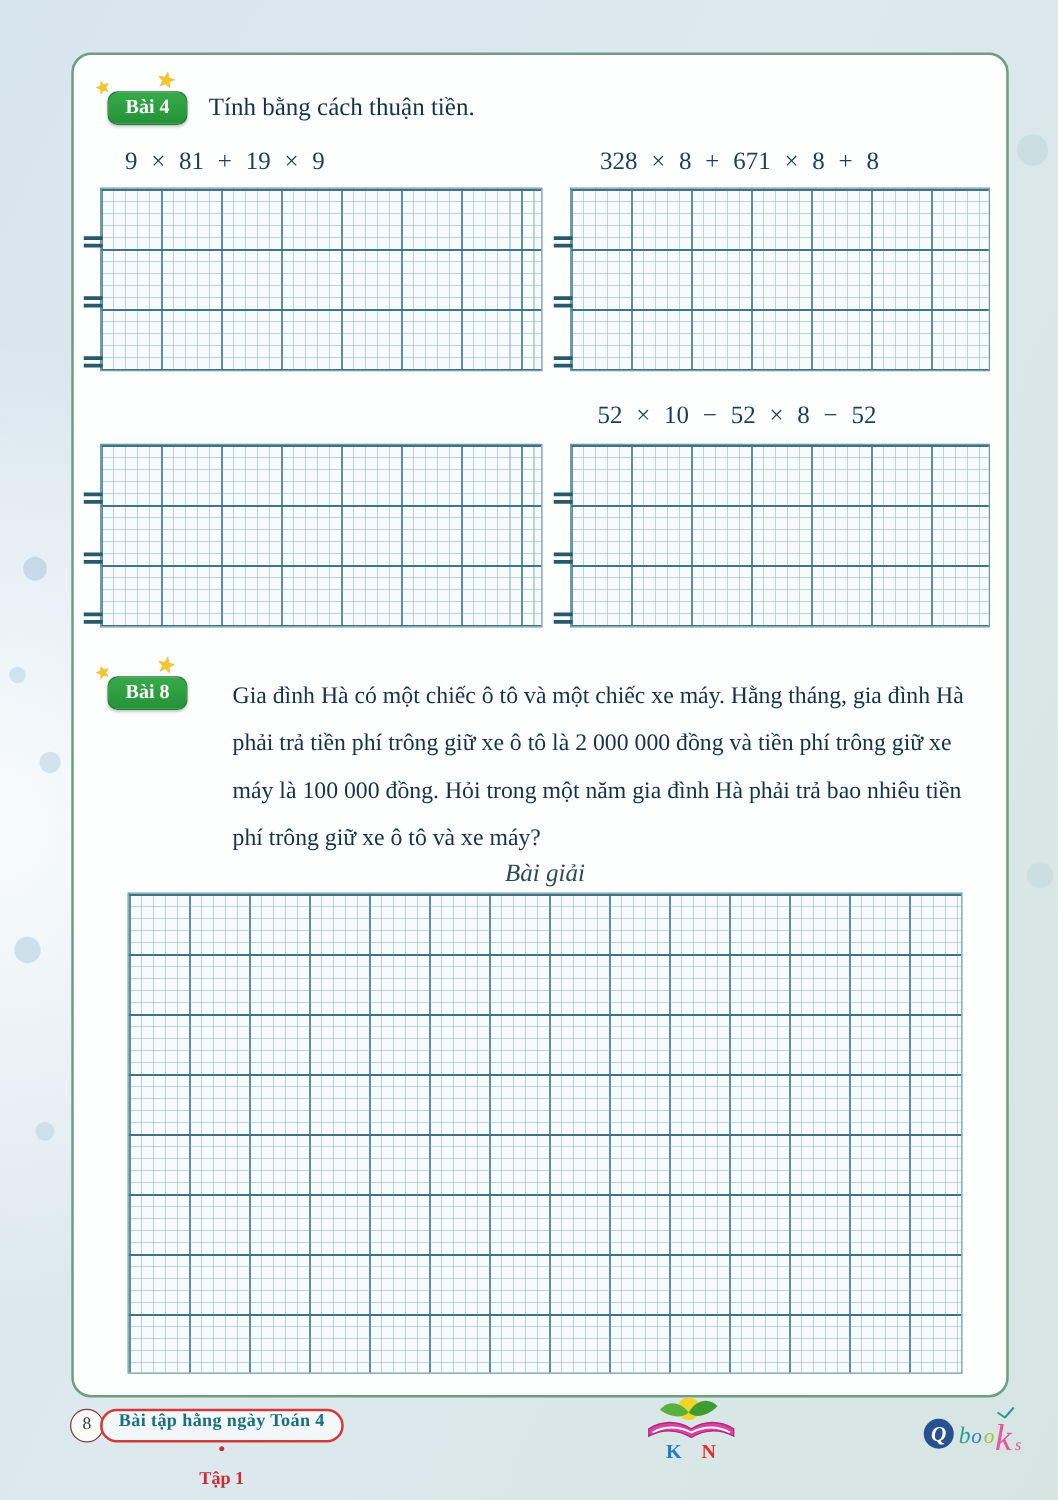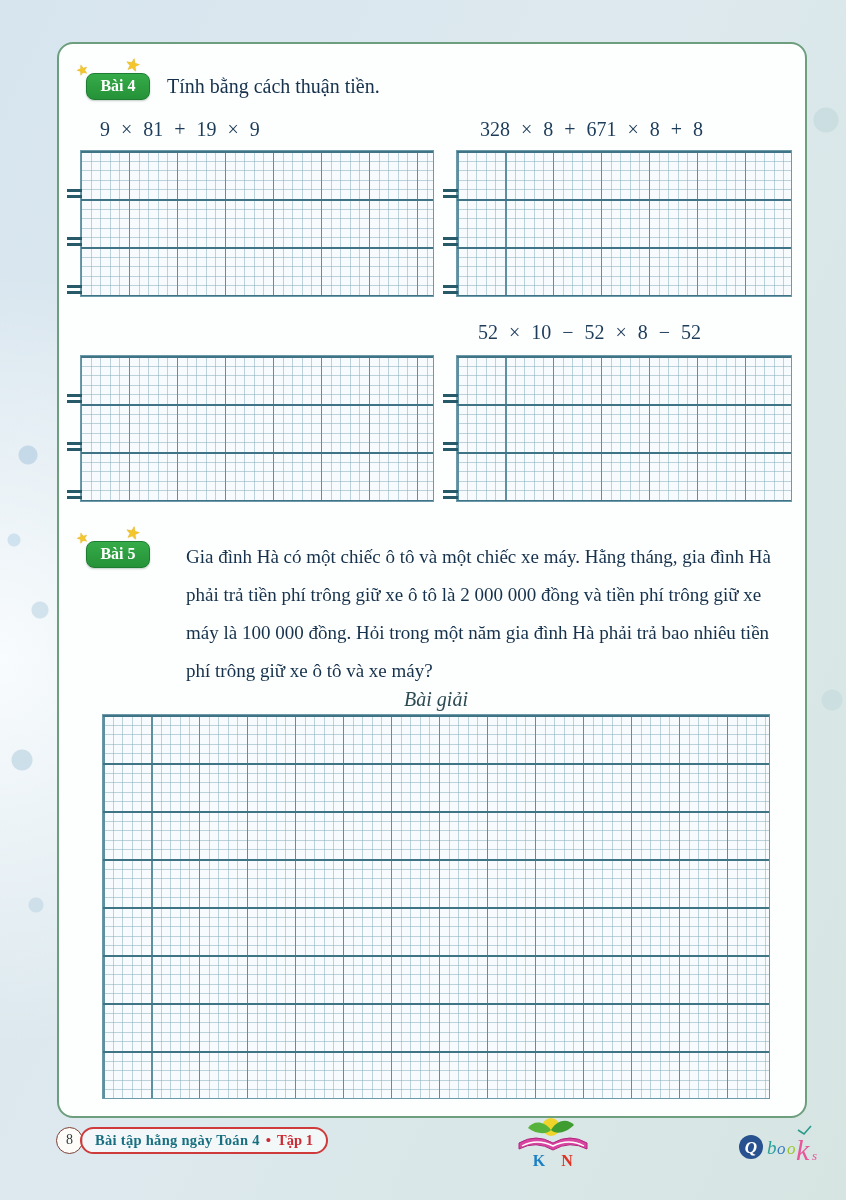--- a/index.html
+++ b/index.html
@@ -58,21 +58,21 @@
   }
   
   .pgnum{
     position:absolute;left:56px;top:1127px;width:27px;height:27px;border-radius:50%;
     border:1.5px solid #7d4136;box-sizing:border-box;background:#fdfcf8;
     font-size:14px;line-height:24px;text-align:center;color:#2e3b40;
   }
   .series-pill{
     position:absolute;left:80px;top:1127px;height:27px;border-radius:14px;
     border:2px solid #cf3a3a;box-sizing:border-box;background:rgba(255,255,255,.65);
-    padding:0 13px;display:flex;align-items:center;gap:6px;white-space:nowrap;
+    padding:0 13px;display:flex;align-items:center;gap:6px;white-space:nowrap;flex-direction:column;
   }
   .series-pill .t{font-weight:bold;font-size:14.5px;color:#176f80;letter-spacing:.3px;}
   .series-pill .dot{color:#cc2b35;font-weight:bold;font-size:15px;}
   .series-pill .vol{font-weight:bold;font-size:14.5px;color:#cc2b35;}
   .kn-logo{position:absolute;left:513px;top:1116px;}
   .q-logo{position:absolute;left:736px;top:1120px;}
   svg text{font-family:"Liberation Serif","DejaVu Serif",serif;}
 </style>
 </head>
 <body>
@@ -110,21 +110,21 @@
   </div>
   <div class="grid" style="left:397px;top:311px;width:336px;height:147px;">
     <span class="eq" style="top:38px;"></span>
     <span class="eq" style="top:86px;"></span>
     <span class="eq" style="top:134px;"></span>
   </div>
 
   <div class="badge" style="left:27px;top:497px;">
     <span class="star s1">★</span>
     <span class="star s2">★</span>
-    <span>Bài 5</span>
+    <span>Bài 8</span>
   </div>
 
   <div class="para">
     <div class="pline">Gia đình Hà có một chiếc ô tô và một chiếc xe máy. Hằng tháng, gia đình Hà</div>
     <div class="pline">phải trả tiền phí trông giữ xe ô tô là 2 000 000 đồng và tiền phí trông giữ xe</div>
     <div class="pline">máy là 100 000 đồng. Hỏi trong một năm gia đình Hà phải trả bao nhiêu tiền</div>
     <div class="pline">phí trông giữ xe ô tô và xe máy?</div>
   </div>
 
   <div class="solution">Bài giải</div>

